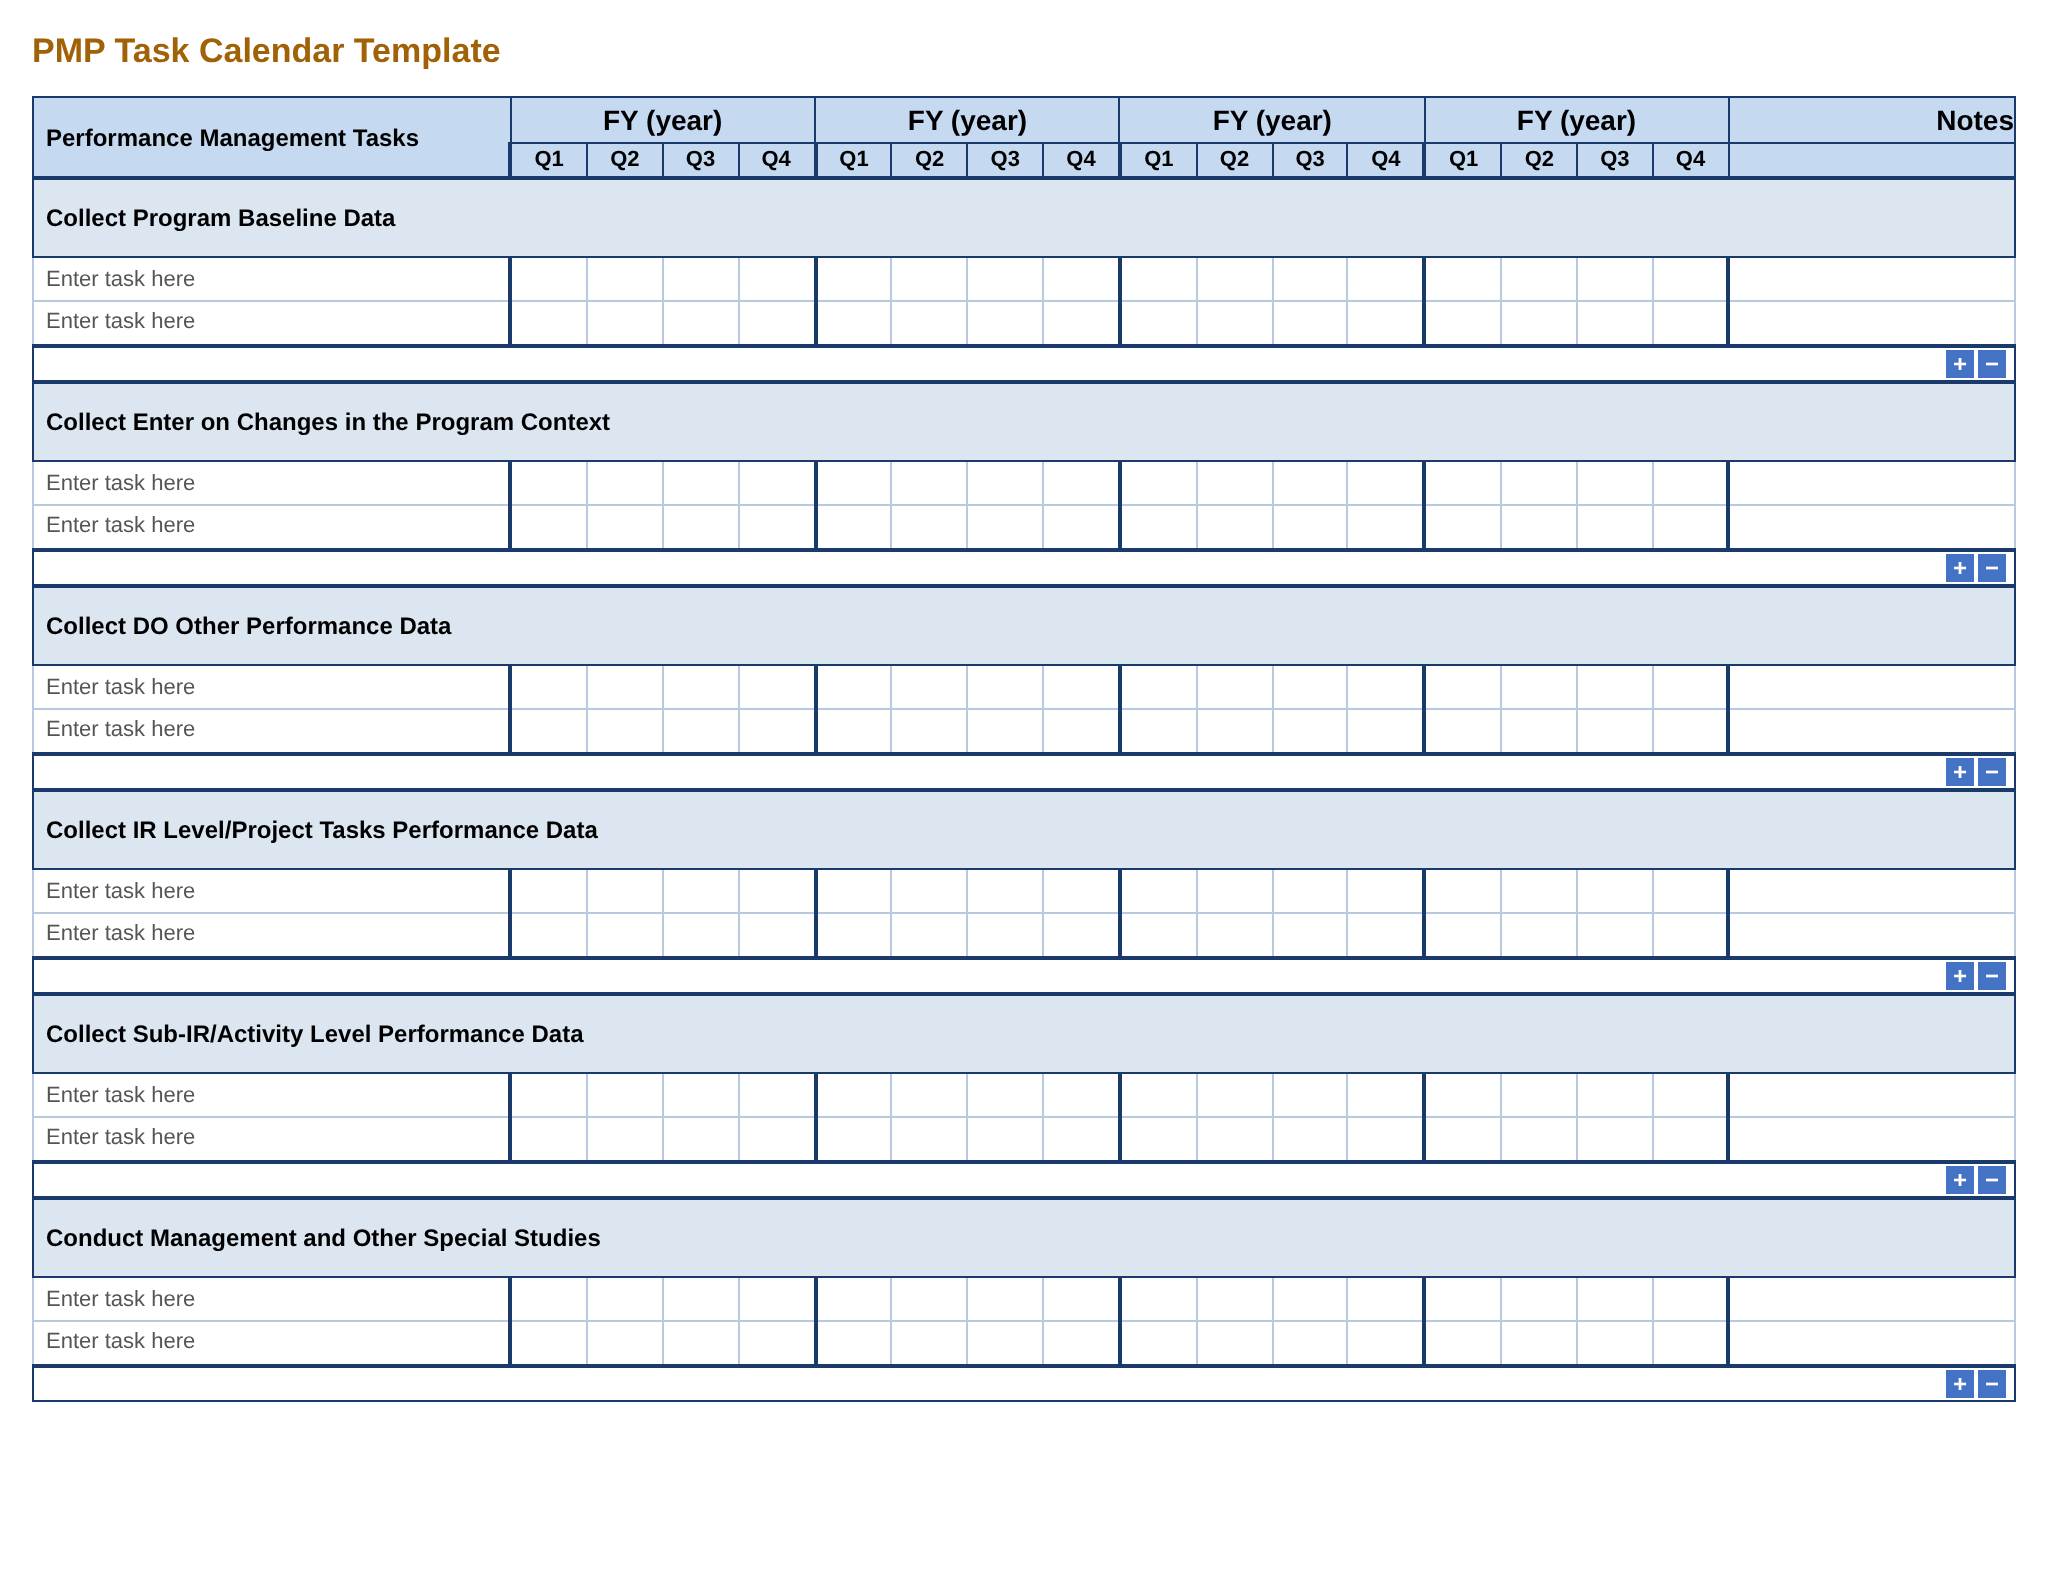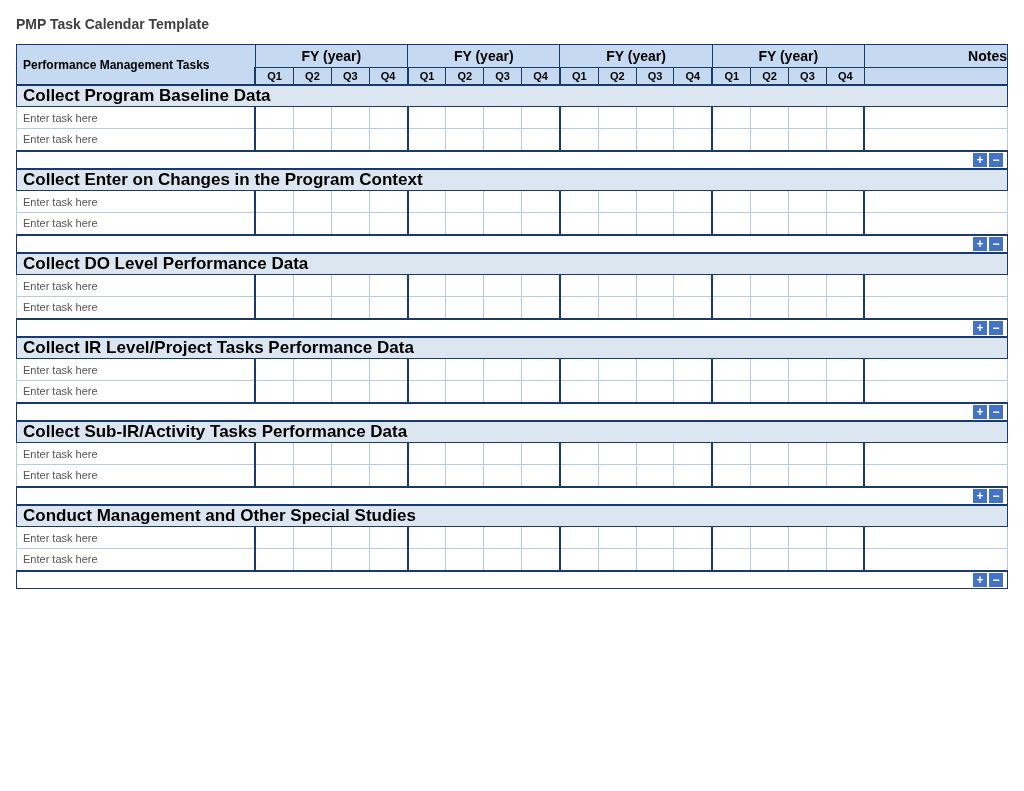--- a/index.html
+++ b/index.html
@@ -4,24 +4,24 @@
   <style>
     * { box-sizing: border-box; margin: 0; padding: 0; }
     body {
       font-family: Arial, sans-serif;
       font-size: 12px;
       background: #fff;
       padding: 16px;
       color: #000;
     }
     .page-title {
-      font-size: 14px;
+      font-size: 17px;
       font-weight: bold;
       margin-bottom: 12px;
-      color: #404040;
+      color: #a16207;
     }
     .calendar-table {
       width: 100%;
       border-collapse: collapse;
       border: 1px solid #1a3a6b;
     }
     
     .header-top th {
       background-color: #c5d9f1;
       border: 1px solid #1a3a6b;
@@ -47,22 +47,22 @@
       text-align: center;
       font-size: 11px;
       font-weight: bold;
       padding: 2px 8px;
       color: #000;
     }
     
     .section-header td {
       background-color: #dce6f1;
       font-weight: bold;
-      font-size: 17px;
-      padding: 0 6px;
+      font-size: 12px;
+      padding: 12px 6px;
       border-top: 2px solid #1a3a6b;
       border-bottom: 1px solid #1a3a6b;
     }
     
     .task-row td {
       border: 1px solid #b8c9e0;
       padding: 4px 6px;
       font-size: 11px;
       color: #333;
       height: 22px;
@@ -253,21 +253,21 @@
         <td class="quarter-cell" style="border-left: 2px solid rgb(26, 58, 107);"></td>
         <td class="quarter-cell"></td>
         <td class="quarter-cell"></td>
         <td class="quarter-cell"></td>
         <td class="notes-cell"></td>
       </tr>
       <tr class="plusminus-row">
         <td colspan="18"><button class="btn-plus">+</button><button class="btn-minus">−</button></td>
       </tr>
       <tr class="section-header">
-        <td colspan="18">Collect DO Level Performance Data</td>
+        <td colspan="18">Collect DO Other Performance Data</td>
       </tr>
       <tr class="task-row">
         <td class="task-name">Enter task here</td>
         <td class="quarter-cell" style="border-left: 2px solid rgb(26, 58, 107);"></td>
         <td class="quarter-cell"></td>
         <td class="quarter-cell"></td>
         <td class="quarter-cell"></td>
         <td class="quarter-cell" style="border-left: 2px solid rgb(26, 58, 107);"></td>
         <td class="quarter-cell"></td>
         <td class="quarter-cell"></td>
@@ -345,21 +345,21 @@
         <td class="quarter-cell" style="border-left: 2px solid rgb(26, 58, 107);"></td>
         <td class="quarter-cell"></td>
         <td class="quarter-cell"></td>
         <td class="quarter-cell"></td>
         <td class="notes-cell"></td>
       </tr>
       <tr class="plusminus-row">
         <td colspan="18"><button class="btn-plus">+</button><button class="btn-minus">−</button></td>
       </tr>
       <tr class="section-header">
-        <td colspan="18">Collect Sub-IR/Activity Tasks Performance Data</td>
+        <td colspan="18">Collect Sub-IR/Activity Level Performance Data</td>
       </tr>
       <tr class="task-row">
         <td class="task-name">Enter task here</td>
         <td class="quarter-cell" style="border-left: 2px solid rgb(26, 58, 107);"></td>
         <td class="quarter-cell"></td>
         <td class="quarter-cell"></td>
         <td class="quarter-cell"></td>
         <td class="quarter-cell" style="border-left: 2px solid rgb(26, 58, 107);"></td>
         <td class="quarter-cell"></td>
         <td class="quarter-cell"></td>

